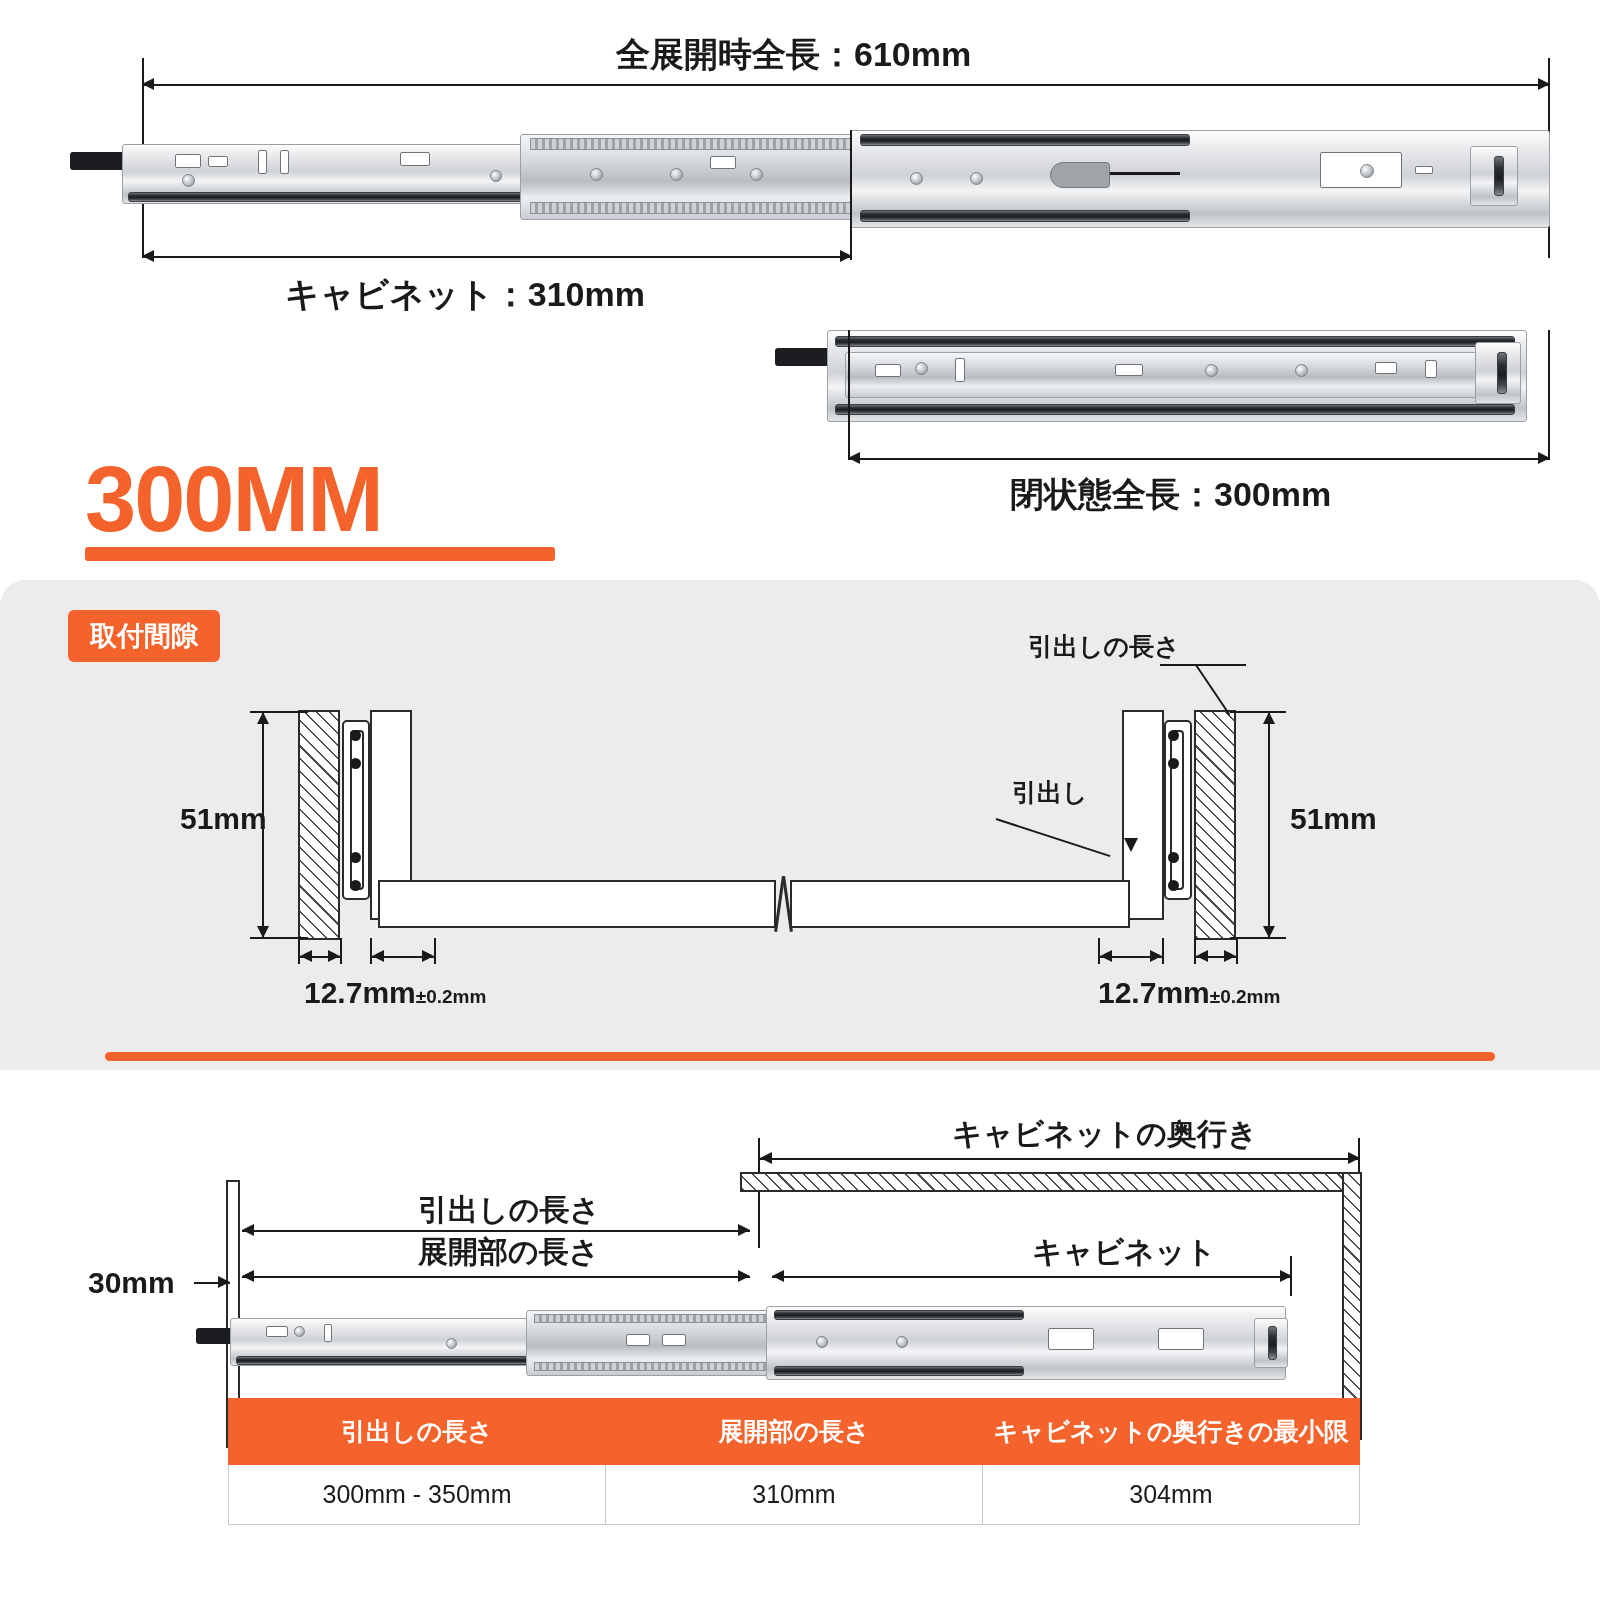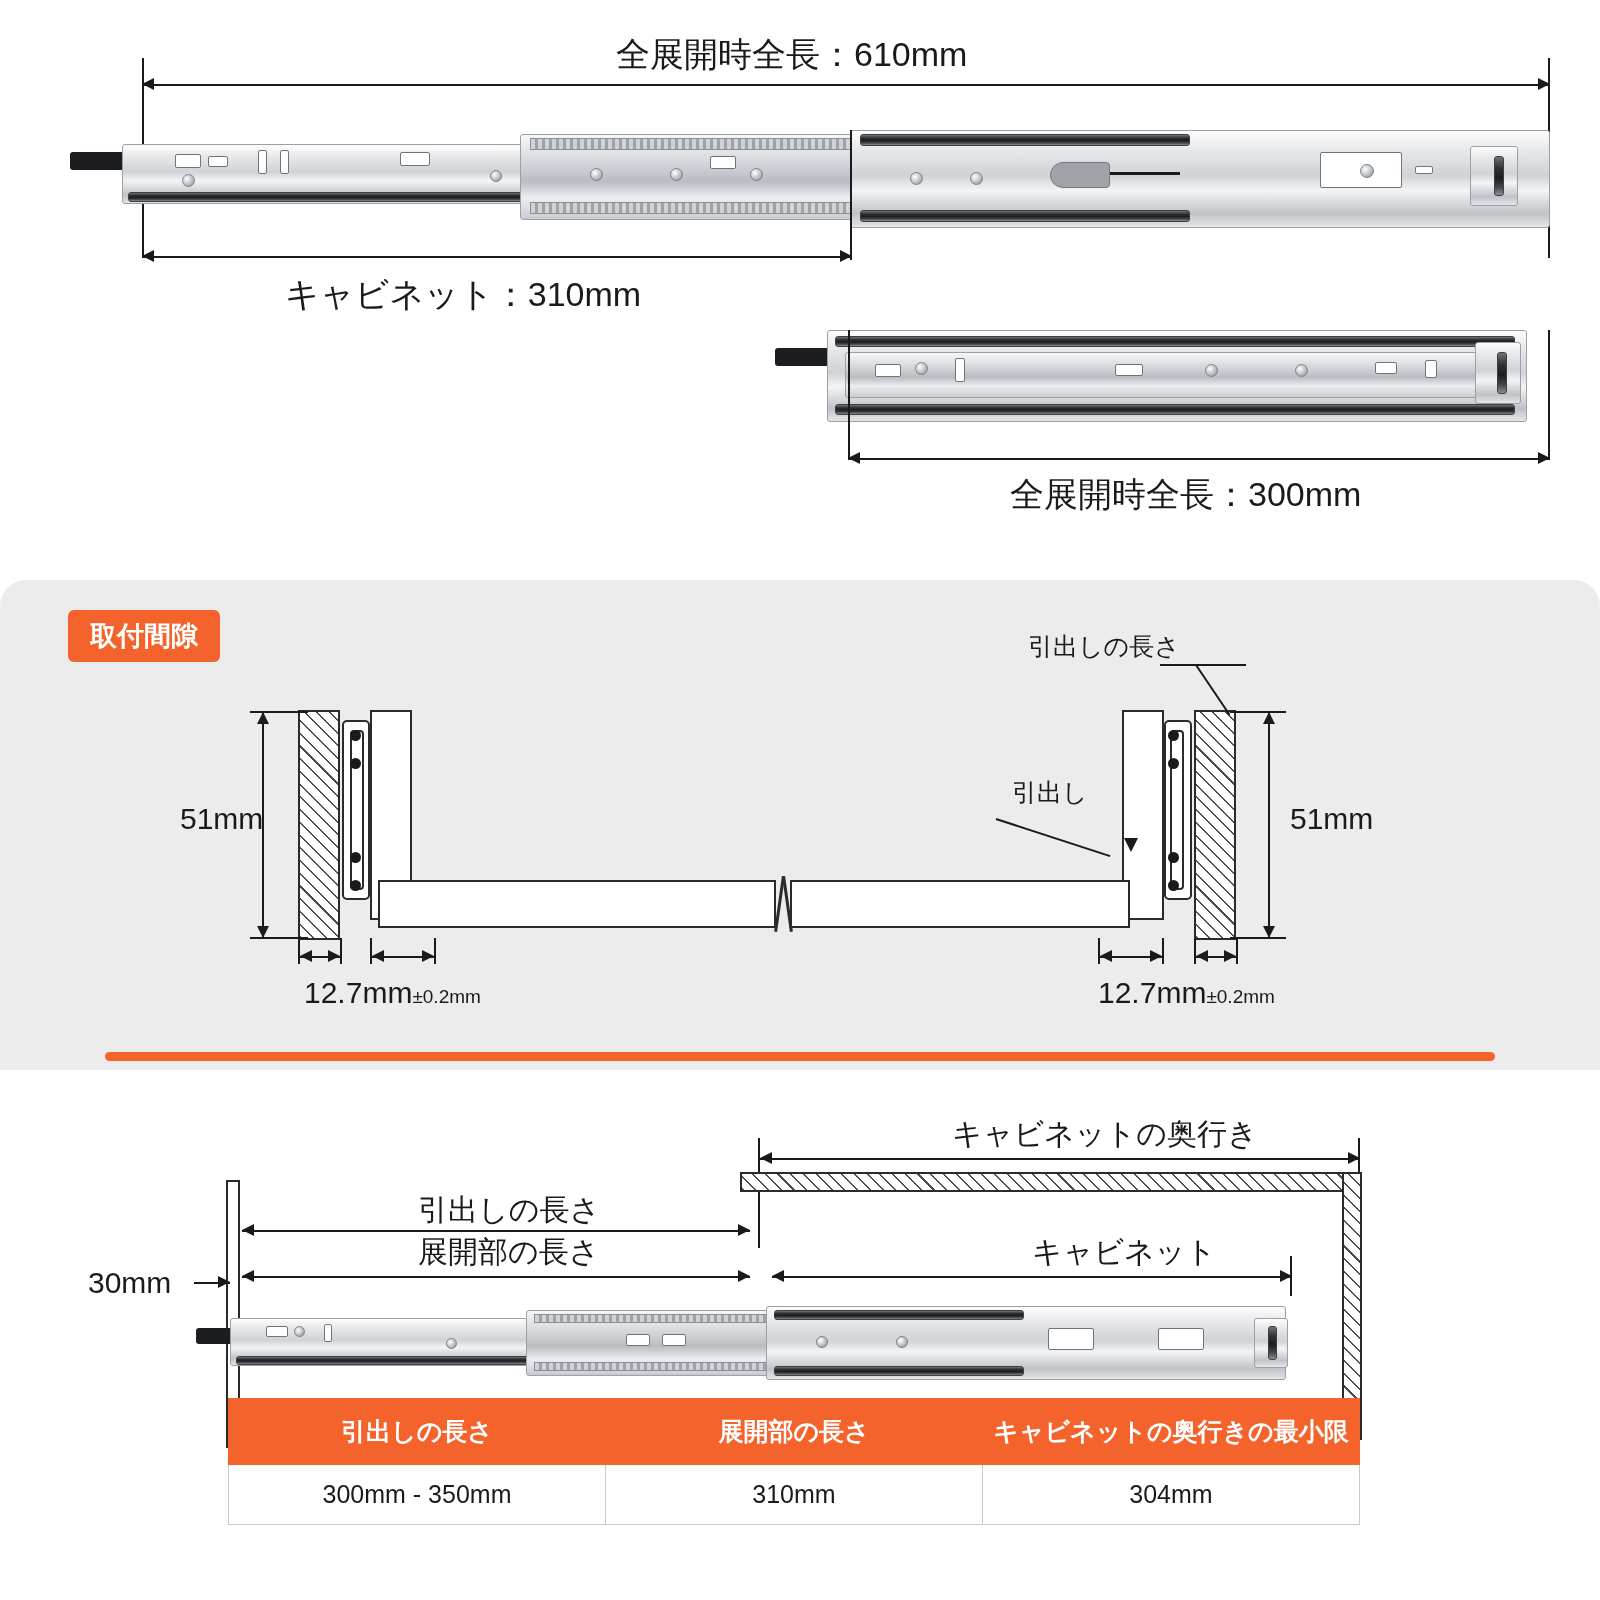--- a/index.html
+++ b/index.html
@@ -7,21 +7,21 @@
   body {
     width:1600px; height:1600px; position:relative;
     background:#ffffff;
     font-family:"Liberation Sans", sans-serif;
     color:#1a1a1a;
     overflow:hidden;
   }
   .abs { position:absolute; }
 
   
-  .lbl { font-weight:normal; white-space:nowrap; }
+  .lbl { font-weight:bold; white-space:nowrap; }
 
   
   #sec1 { left:0; top:0; width:1600px; height:560px; }
 
   .dimline { position:absolute; background:#1a1a1a; }
   .dimline.h { height:2px; }
   .dimline.v { width:2px; }
   .tick { position:absolute; width:2px; background:#1a1a1a; }
   .arrowL, .arrowR {
     position:absolute; width:0; height:0;
@@ -204,23 +204,27 @@
     <div class="rail" style="left:700px; top:12px; width:46px; height:62px;"></div>
     <div class="rail dark" style="left:722px; top:22px; width:10px; height:42px;"></div>
   </div>
 
   <div class="abs">
     <div class="tick abs" style="left:848px; top:330px; height:130px;"></div>
     <div class="tick abs" style="left:1548px; top:330px; height:130px;"></div>
     <div class="dimline h abs" style="left:848px; top:458px; width:702px;"></div>
     <div class="arrowL abs" style="left:848px; top:452px;"></div>
     <div class="arrowR abs" style="left:1538px; top:452px;"></div>
-    <div class="lbl abs" style="left:1010px; top:472px; font-size:34px;">全展開時全長：300mm</div>
-  </div>
-
+    <div class="lbl abs" style="left:1010px; top:472px; font-size:34px;">閉状態全長：300mm</div>
+  </div>
+
+  <div id="banner" class="abs">
+    <div class="big">300MM</div>
+    <div class="bar"></div>
+  </div>
 </div>
 
 <div id="sec2" class="abs">
 
   <div class="abs" style="left:68px; top:30px;">
     <span class="chip">取付間隙</span>
   </div>
 
   <div class="hatch abs" style="left:298px; top:130px; width:42px; height:230px;"></div>
 

